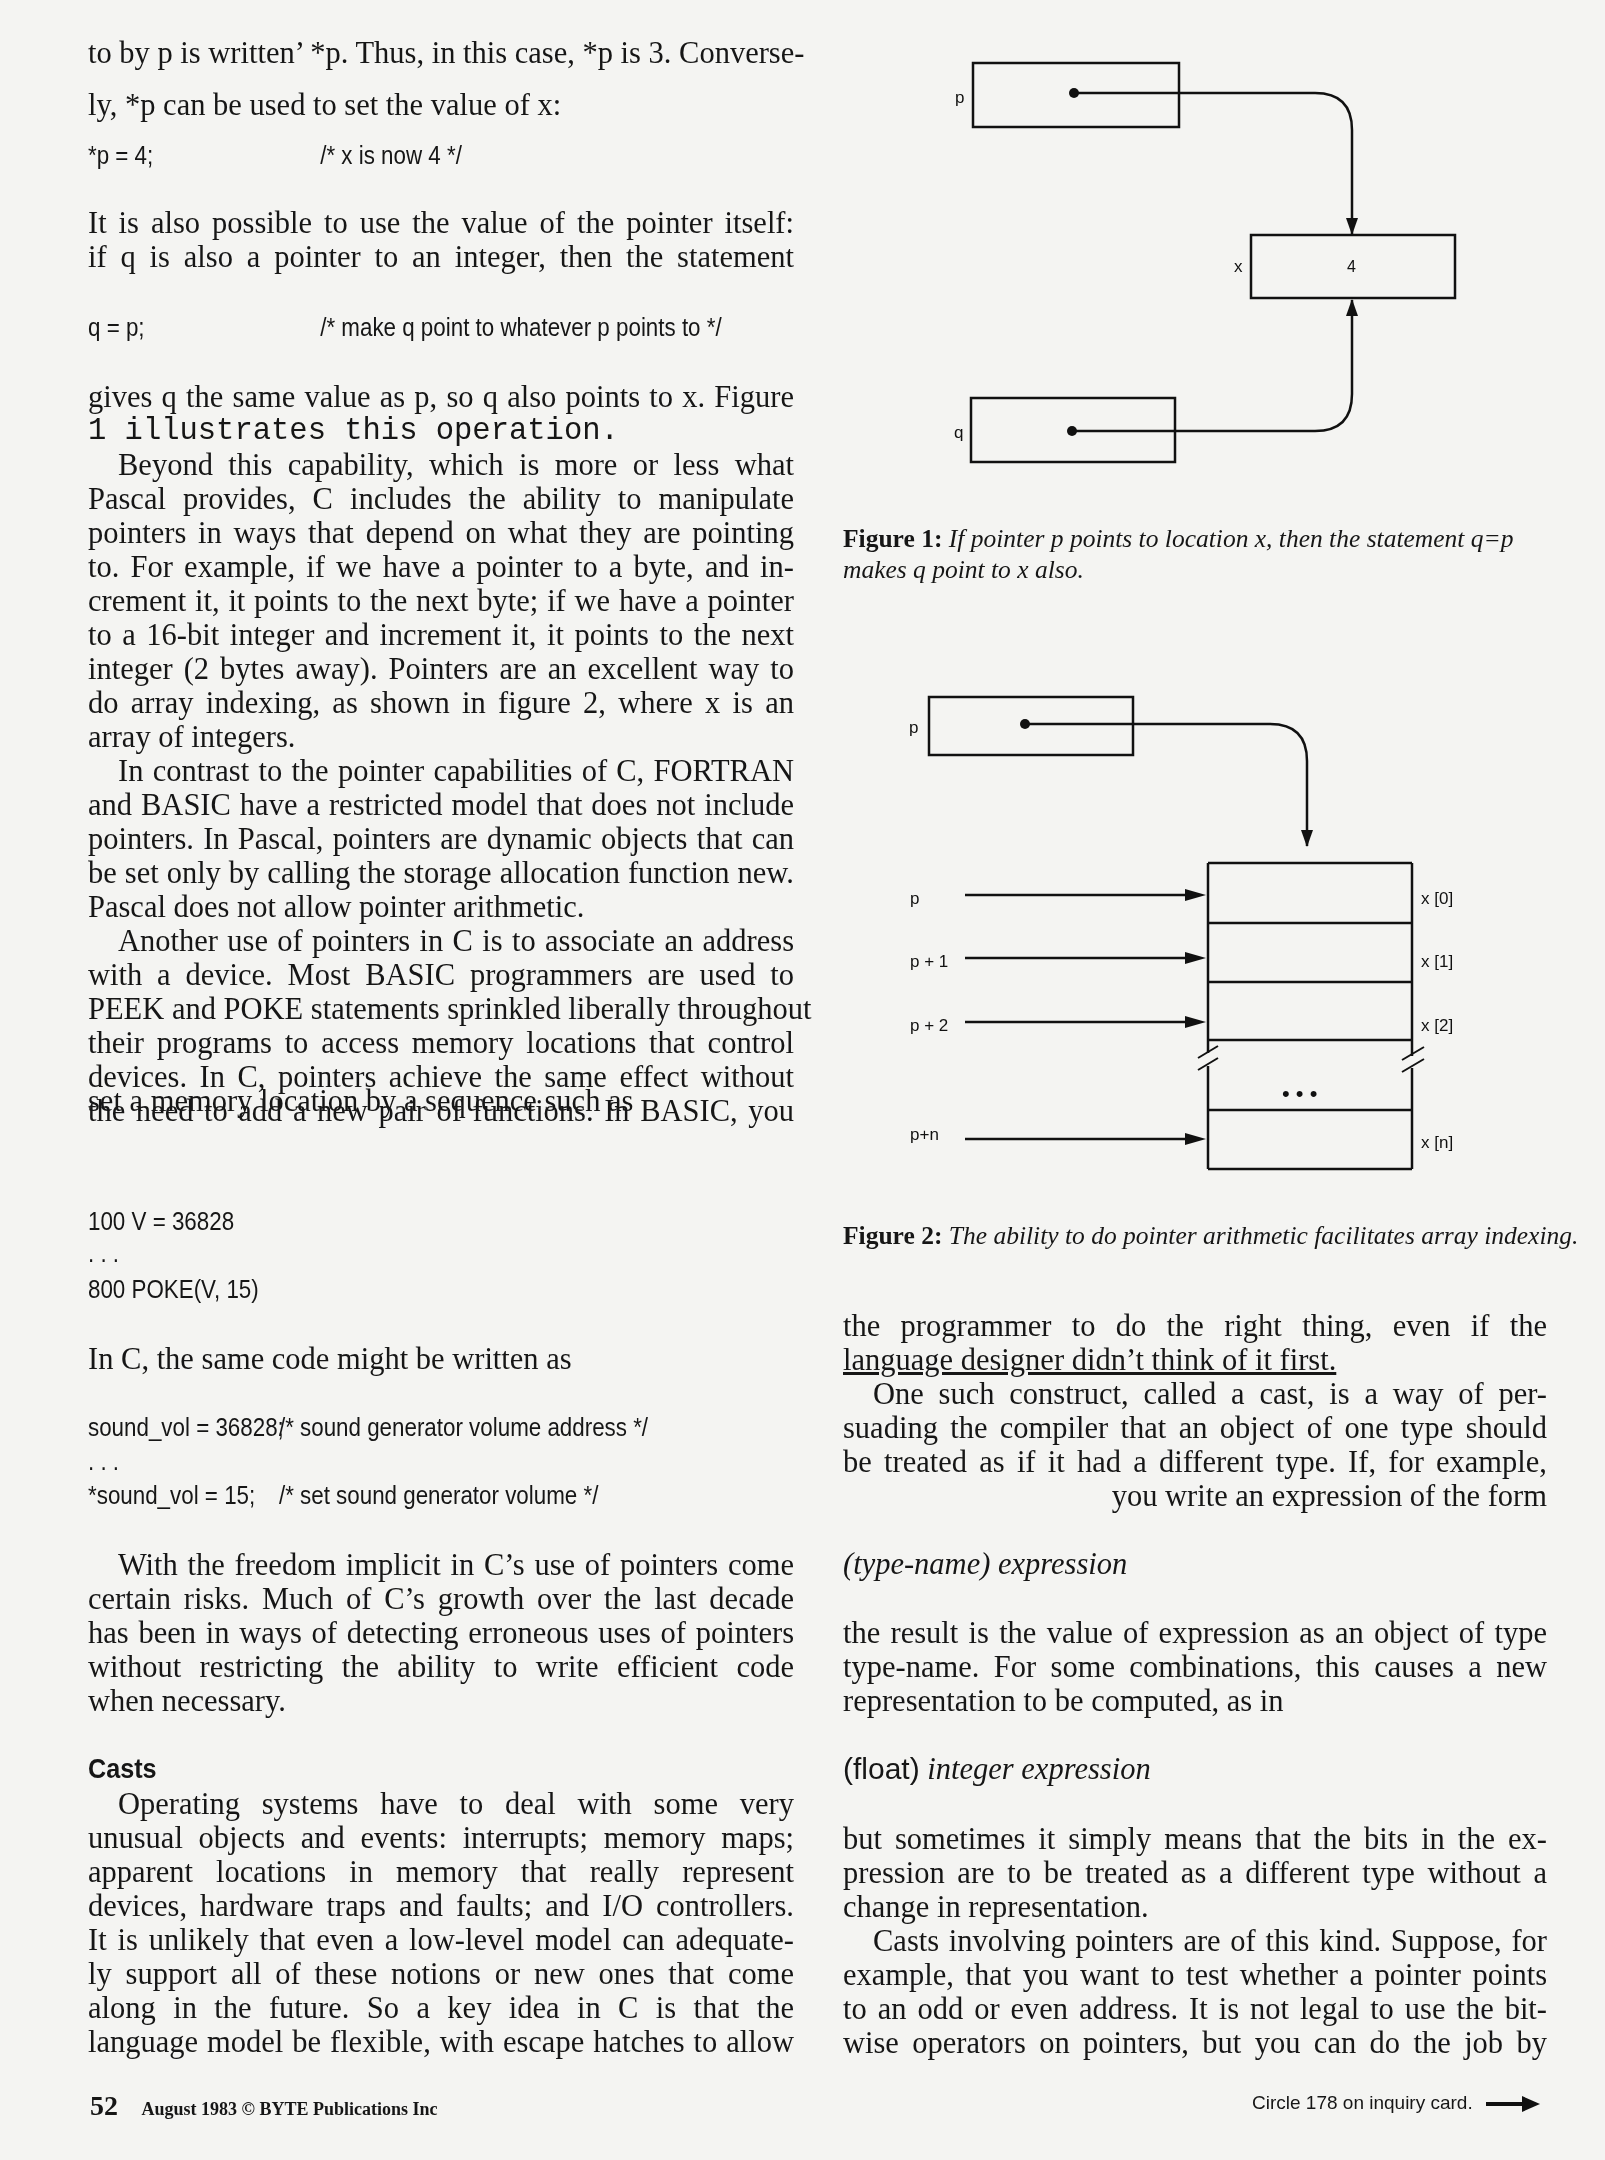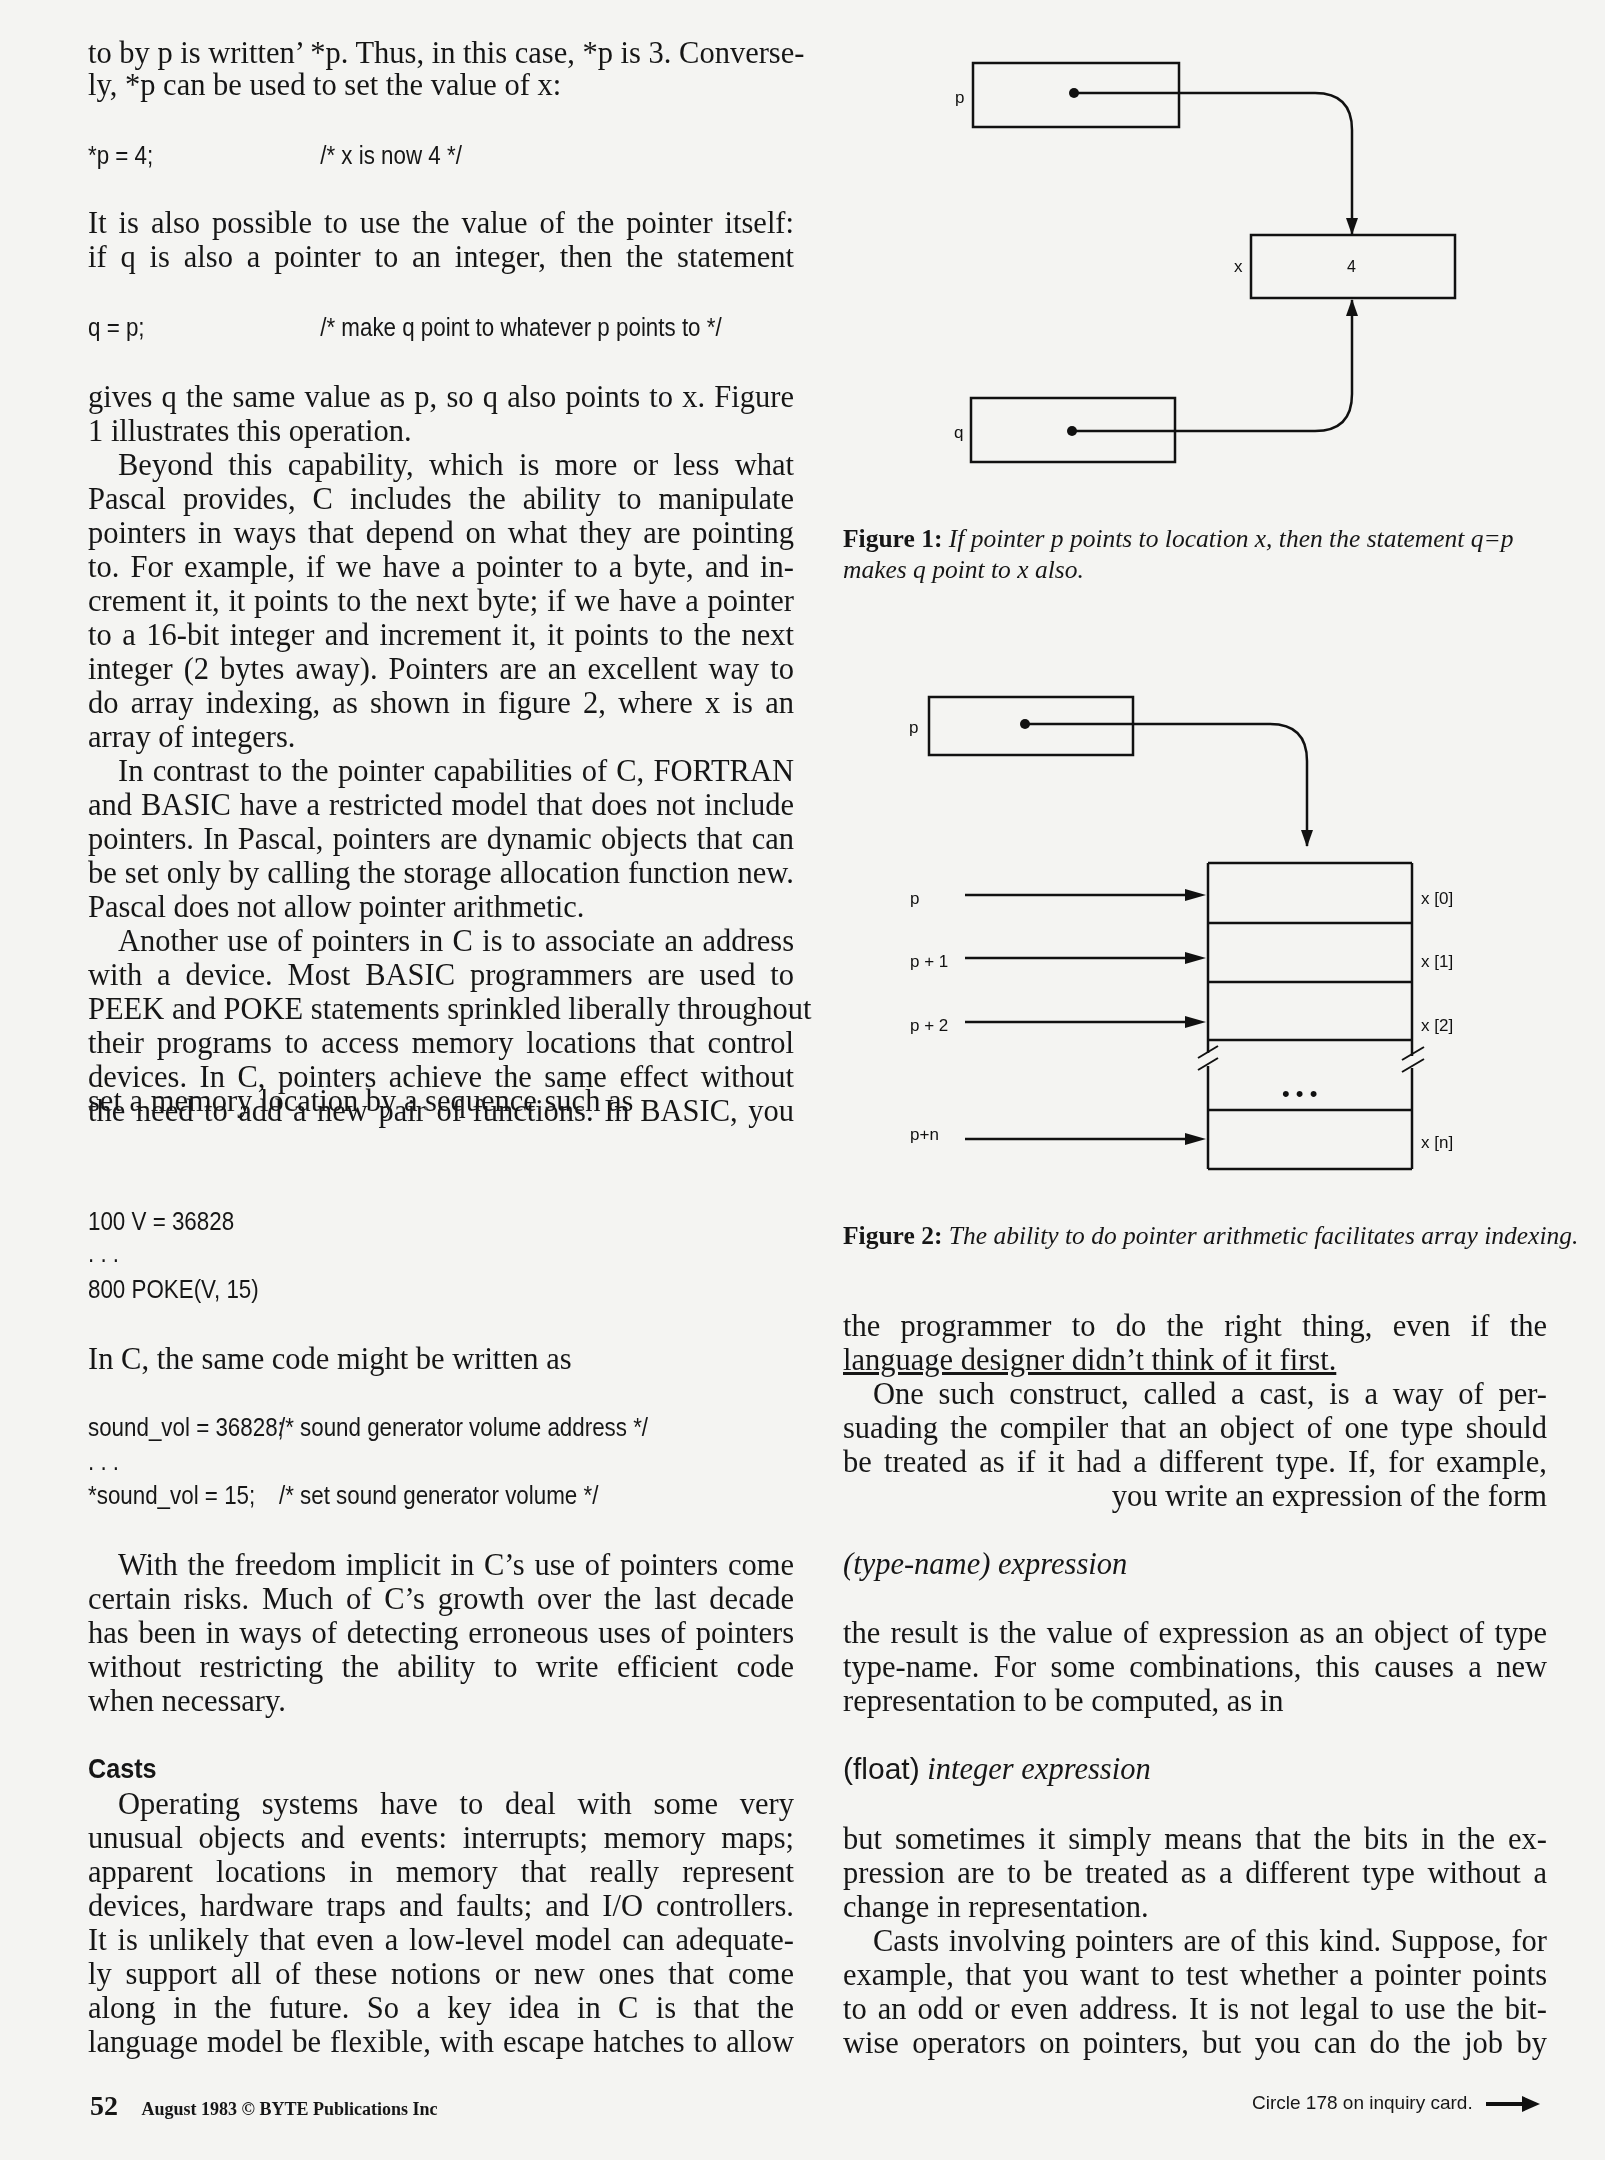--- a/index.html
+++ b/index.html
@@ -23,37 +23,37 @@
   .footer-left { position: absolute; left: 90px; top: 2090px; font-size: 18px; font-weight: bold; white-space: nowrap; }
   .footer-left .pg { font-size: 28px; margin-right: 20px; }
   .footer-right { position: absolute; left: 1252px; top: 2092px; font-family: "Liberation Sans", sans-serif; font-size: 19px; white-space: nowrap; }
   svg text { font-family: "Liberation Sans", "DejaVu Sans", sans-serif; }
 </style>
 </head>
 <body>
 
 <div class="col" style="left:88px; top:0;">
   <div class="line just" style="top:36px;">to by p is written’ *p. Thus, in this case, *p is 3. Converse-</div>
-  <div class="line nojust" style="top:68px;font-family:Liberation Serif, serif;">ly, *p can be used to set the value of x:</div>
+  <div class="line nojust" style="top:88px;font-family:Liberation Serif, serif;">ly, *p can be used to set the value of x:</div>
 
   <div class="line code" style="top:138px;">
     <span>*p = 4;</span>
     <span class="c2" style="left:270px;">/* x is now 4 */</span>
   </div>
 
   <div class="line just" style="top:206px;">It is also possible to use the value of the pointer itself:</div>
   <div class="line just" style="top:240px;">if q is also a pointer to an integer, then the statement</div>
 
   <div class="line code" style="top:310px;">
     <span>q = p;</span>
     <span class="c2" style="left:270px;">/* make q point to whatever p points to */</span>
   </div>
 
   <div class="line just" style="top:380px;">gives q the same value as p, so q also points to x. Figure</div>
-  <div class="line nojust" style="top:414px;">1 illustrates this operation.</div>
+  <div class="line nojust" style="top:414px;font-family:Liberation Mono, monospace;">1 illustrates this operation.</div>
   <div class="line just indent" style="top:448px;">Beyond this capability, which is more or less what</div>
   <div class="line just" style="top:482px;">Pascal provides, C includes the ability to manipulate</div>
   <div class="line just" style="top:516px;">pointers in ways that depend on what they are pointing</div>
   <div class="line just" style="top:550px;">to. For example, if we have a pointer to a byte, and in-</div>
   <div class="line just" style="top:584px;">crement it, it points to the next byte; if we have a pointer</div>
   <div class="line just" style="top:618px;">to a 16-bit integer and increment it, it points to the next</div>
   <div class="line just" style="top:652px;">integer (2 bytes away). Pointers are an excellent way to</div>
   <div class="line just" style="top:686px;">do array indexing, as shown in figure 2, where x is an</div>
   <div class="line nojust" style="top:720px;">array of integers.</div>
   <div class="line just indent" style="top:754px;">In contrast to the pointer capabilities of C, FORTRAN</div>

